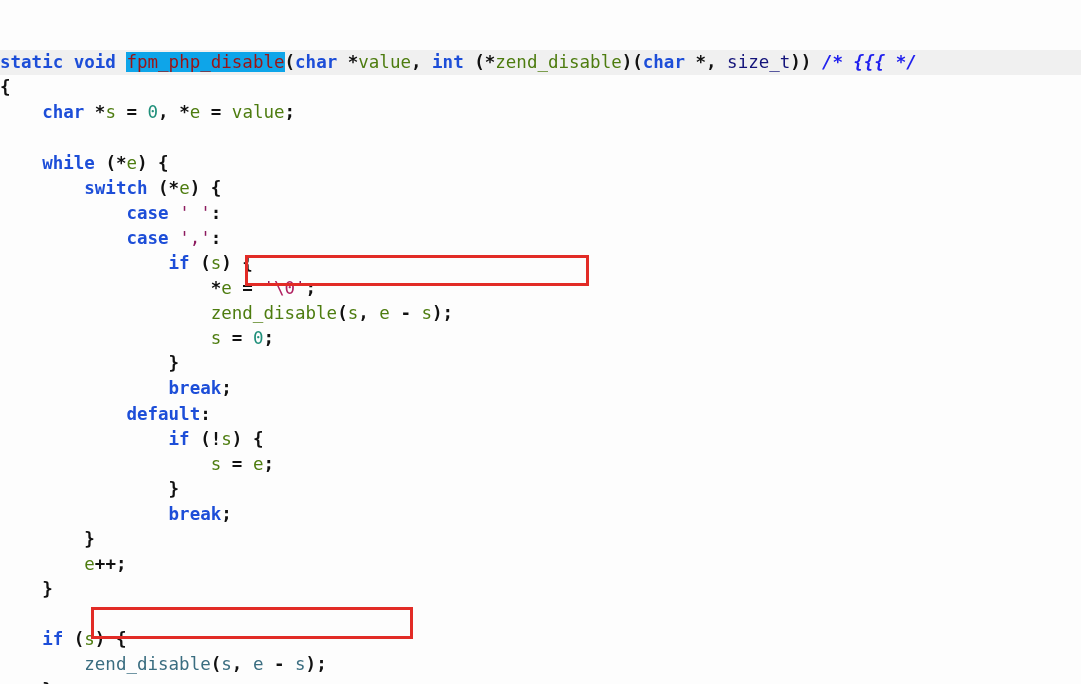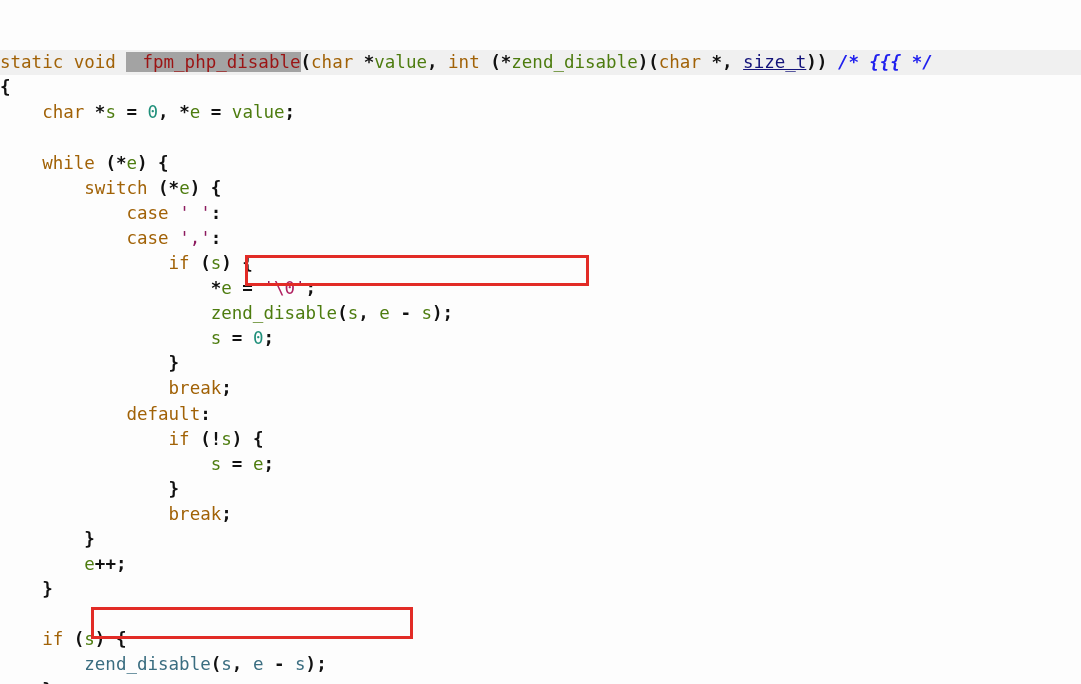--- a/index.html
+++ b/index.html
@@ -30,29 +30,29 @@
     white-space: pre;
     position: relative;
     padding-left: 0px;
   }
   
   .line.cur {
     background: #f0f0f0;
   }
 
   
-  .kw       { color: #a16207; font-weight: normal; }   
+  .kw       { color: #1d4ed8; font-weight: bold; }   
   .punc     { color: #111111; font-weight: bold; }   
   .id       { color: #4d7c0f; }                      
   .id2      { color: #3a6d80; }                      
   .num      { color: #1f8f7a; }                      
   .str      { color: #8c1a5e; }                      
   .esc      { color: #b02060; }                      
-  .fname    { color: #9b1414; background: #a3a3a3; padding-left: 16px; } 
-  .type     { color: #13137a; text-decoration: underline; } 
+  .fname    { color: #9b1414; background: #0ea5e9; } 
+  .type     { color: #13137a; } 
   .comment  { color: #2020ee; font-style: italic; font-weight: bold; }
 
   
   .redbox {
     position: absolute;
     border: 3px solid #e22b26;
     box-sizing: border-box;
     pointer-events: none;
     background: transparent;
   }

